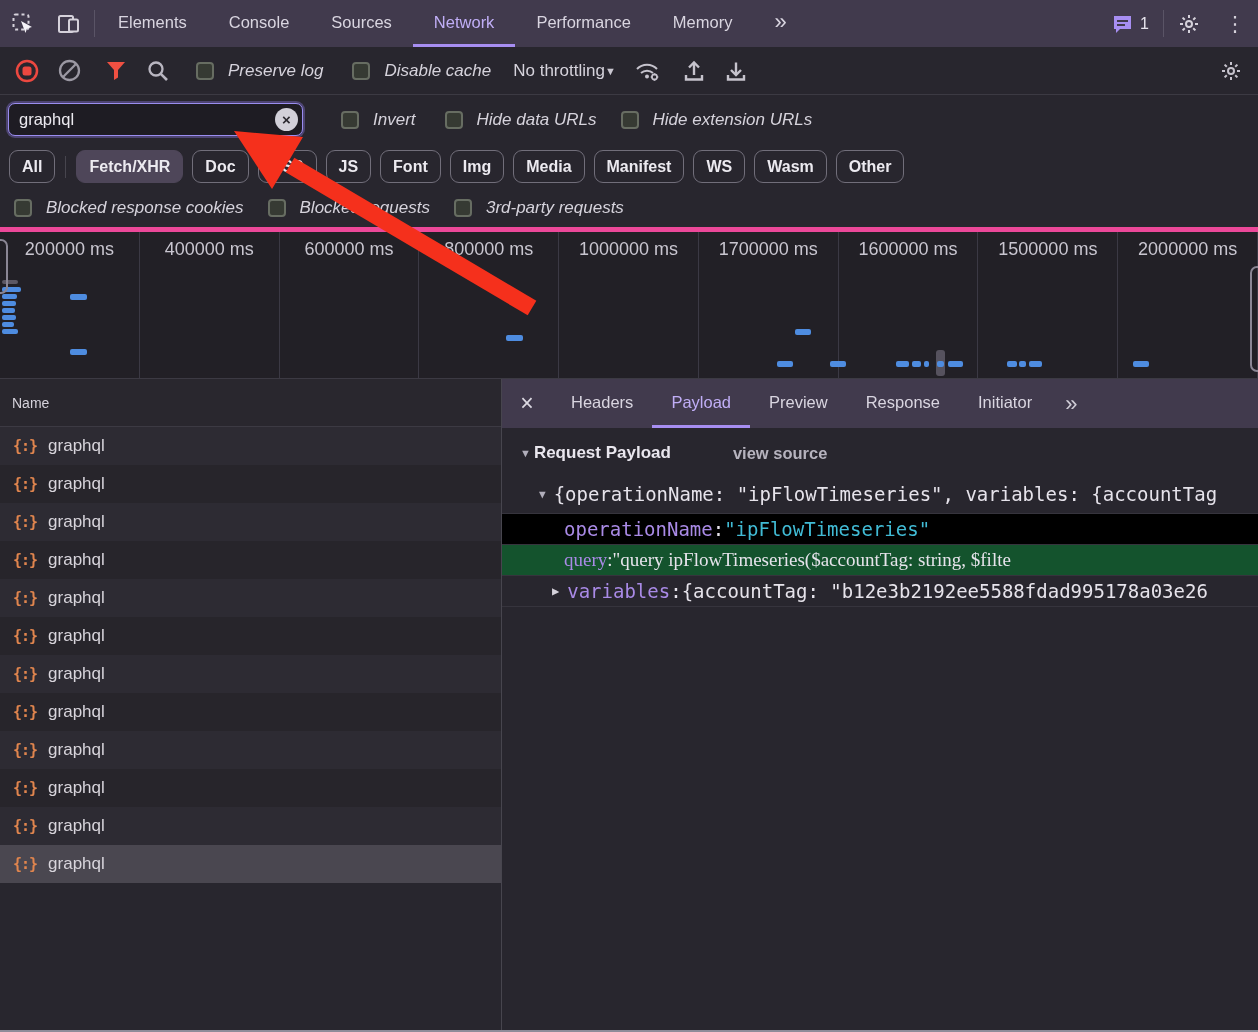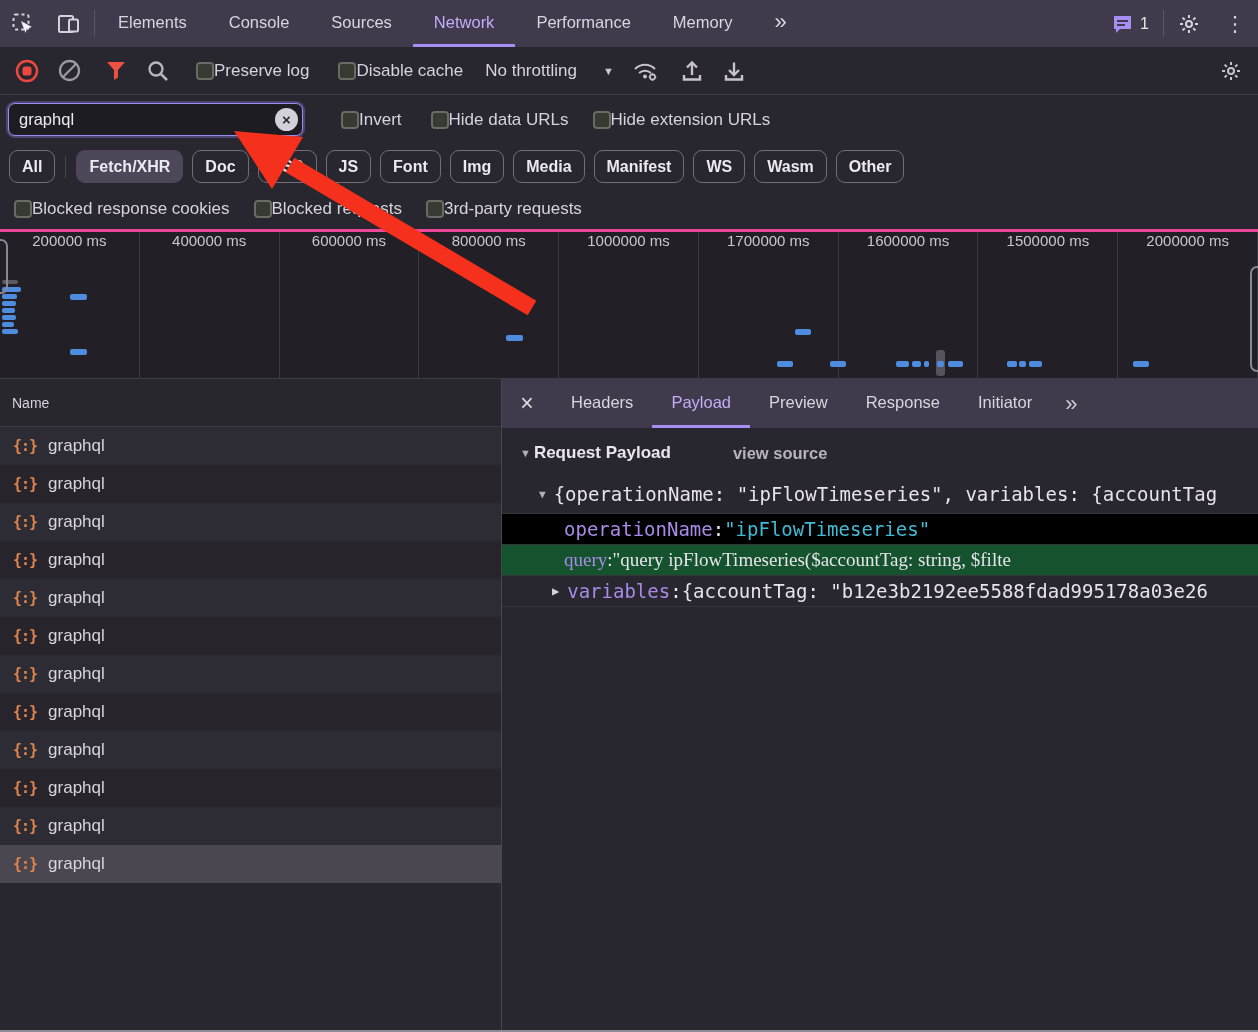--- a/index.html
+++ b/index.html
@@ -19,22 +19,22 @@
   .tab { display:flex; align-items:center; padding:0 21px; font-size:16.5px; color:#d9d5e0; cursor:pointer; border-bottom:3px solid transparent; }
   .tab.active { color:#c0aef6; border-bottom-color:#a78ef2; }
   .topbar-right { margin-left:auto; display:flex; align-items:stretch; }
   .msgs { display:flex; align-items:center; gap:7px; padding:0 12px; color:#e6e3ec; font-size:16px; cursor:pointer; }
   .dots { font-size:21px; }
 
   
   .nettoolbar { height:48px; background:#28262e; border-bottom:1px solid #3c3a43; display:flex; align-items:center; flex:none; padding:0 6px; }
   .tbtn { width:42px; height:36px; display:flex; align-items:center; justify-content:center; cursor:pointer; flex:none; }
   .checkbox { width:18px; height:18px; border:2px solid #676d62; background:#363a33; border-radius:4px; flex:none; cursor:pointer; }
-  .cklabel { display:flex; align-items:center; gap:0; font-size:17px; color:#d6d3dc; padding:0 12px; cursor:pointer; white-space:nowrap; }
-  .throttle { display:flex; align-items:center; gap:26px; font-size:17px; color:#d6d3dc; padding:0 10px; cursor:pointer; }
+  .cklabel { display:flex; align-items:center; gap:14px; font-size:17px; color:#d6d3dc; padding:0 12px; cursor:pointer; white-space:nowrap;font-style:italic; }
+  .throttle { display:flex; align-items:center; font-size:17px; color:#d6d3dc; padding:0 10px; cursor:pointer; }
   .caret { font-size:11px; color:#cac7d1; }
   .spacer { flex:1; }
 
   
   .filterrow { height:49px; display:flex; align-items:center; flex:none; padding:0 8px; }
   .filterbox { position:relative; width:295px; height:33px; flex:none; }
   .filterbox input { width:100%; height:100%; background:#1e1c23; border:1px solid #9a8df0;
       box-shadow:0 0 0 2px rgba(122,106,196,.45); border-radius:7px; color:#eceaf0;
       font-size:16.5px; padding:0 34px 0 10px; outline:none; font-family:"Liberation Sans",sans-serif; }
   .clearbtn { position:absolute; right:5px; top:5px; width:23px; height:23px; border-radius:50%;
@@ -42,27 +42,27 @@
       font-size:15px; font-weight:bold; cursor:pointer; }
   .filterrow .cklabel { font-size:17px; }
 
   
   .chiprow { height:45px; display:flex; align-items:center; gap:9px; padding:0 9px; flex:none; }
   .chip { height:33px; display:flex; align-items:center; padding:0 12px; border:1.5px solid #716e7a;
       border-radius:9px; font-size:16px; font-weight:600; color:#eceaf0; cursor:pointer; white-space:nowrap; }
   .chip.active { background:#4e4659; border-color:#4e4659; }
 
   
-  .blockedrow { height:43px; display:flex; align-items:center; flex:none; padding:0 2px; border-bottom:3px solid #ec4899; }
+  .blockedrow { height:43px; display:flex; align-items:center; flex:none; padding:0 2px; border-bottom:5px solid #ec4899; }
 
   
   .timeline { height:147px; background:#222026; border-bottom:1px solid #3c3a43; display:flex; flex:none; position:relative; overflow:hidden; }
   .tl-col { flex:1; border-right:1px solid #3b3944; overflow:hidden; }
   .tl-col:last-child { border-right:none; }
-  .tl-label { text-align:center; font-size:15px; color:#c9c6d0; white-space:nowrap; }
+  .tl-label { text-align:center; margin-top:7px; font-size:18px; color:#c9c6d0; white-space:nowrap; }
   .mark { position:absolute; border-radius:2px; }
   .mark.blue { background:#4e8ce0; }
   .mark.gray { background:#5c5864; }
   .mark.cursor { background:#56525e; border-radius:3px; }
   .tl-handle { position:absolute; border:2px solid #8a8694; border-radius:7px; background:transparent; }
   .tl-handle.left { left:-7px; width:15px; top:7px; height:55px; }
   .tl-handle.right { right:-7px; width:15px; top:34px; height:106px; }
 
   
   .main { flex:1; display:flex; min-height:0; }

